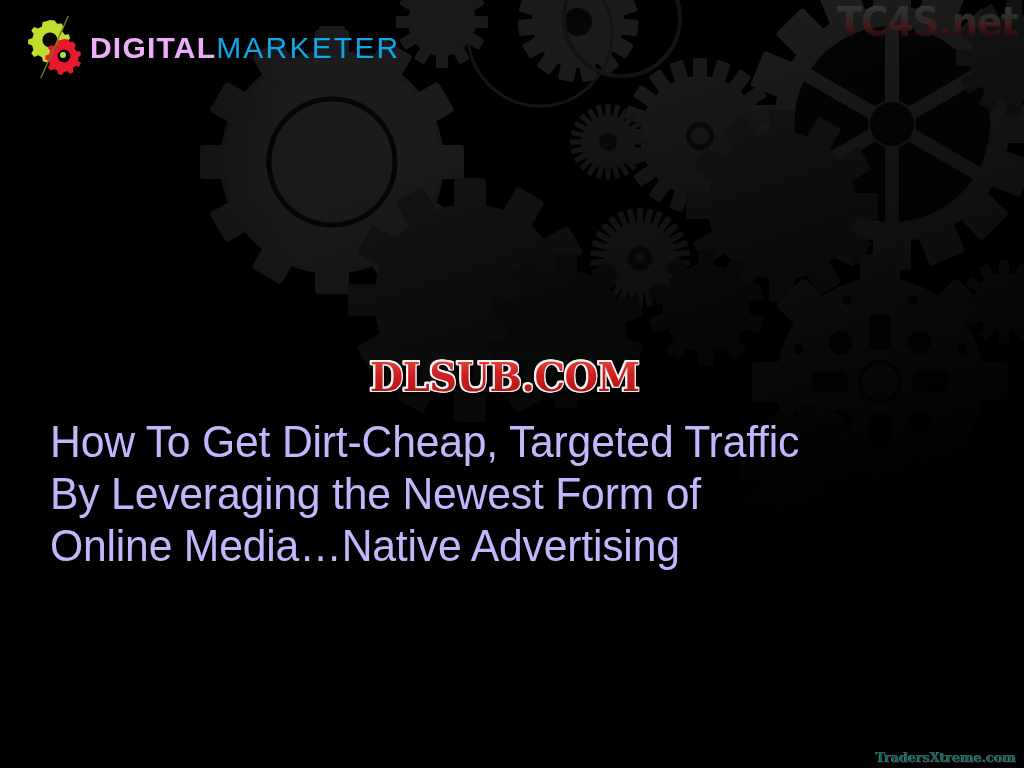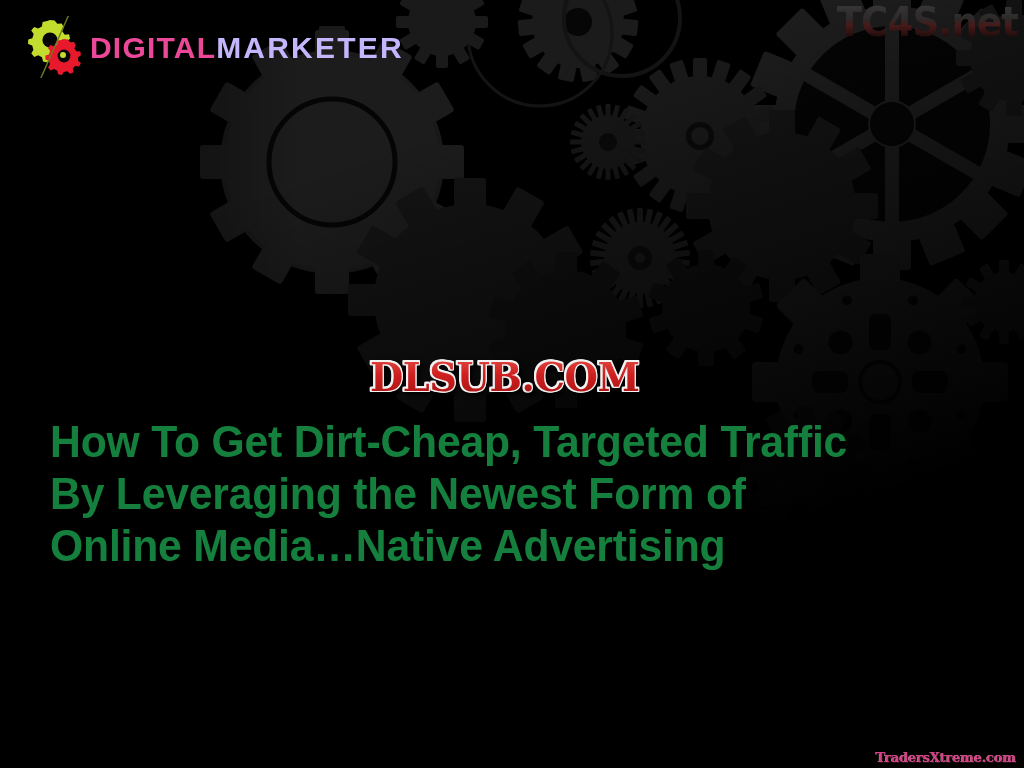--- a/index.html
+++ b/index.html
@@ -46,27 +46,27 @@
   }
   #logo-text {
     font-size: 30px;
     line-height: 1;
     letter-spacing: 0.5px;
     white-space: nowrap;
     position: relative;
     top: 1px;
   }
   #logo-text .lt-bold {
-    color: #ec4899;
+    color: #f0abfc;
     font-weight: bold;
     letter-spacing: 1.2px;
   }
   #logo-text .lt-light {
-    color: #c4b5fd;
-    font-weight: 700;
+    color: #0ea5e9;
+    font-weight: 400;
     letter-spacing: 2.2px;
   }
 
   
   #tc4s-watermark {
     position: absolute;
     right: 6px;
     top: 2px;
     font-family: "DejaVu Sans", sans-serif;
     font-weight: bold;
@@ -134,23 +134,23 @@
       drop-shadow(3px 3px 2px rgba(0,0,0,0.85));
     white-space: nowrap;
   }
 
   
   #subtitle {
     position: absolute;
     left: 50px;
     top: 416px;
     width: 880px;
-    color: #15803d;
+    color: #c4b5fd;
     font-family: "Liberation Sans Narrow", "Liberation Sans", sans-serif;
-    font-weight: bold;
+    font-weight: normal;
     font-size: 44px;
     line-height: 52px;
     letter-spacing: -0.2px;
     white-space: nowrap;
   }
   #subtitle .sub-line {
     display: block;
     transform: scaleX(0.97);
     transform-origin: left center;
   }
@@ -158,21 +158,21 @@
   
   #traders-watermark {
     position: absolute;
     right: 8px;
     bottom: 4px;
     font-family: "DejaVu Serif", "Liberation Serif", serif;
     font-weight: bold;
     font-size: 13px;
     line-height: 1;
     letter-spacing: -0.2px;
-    color: #ec4899;
+    color: #0f766e;
     text-shadow: 0.7px 0.7px 0 #3a1a1a, -0.5px -0.5px 0 #c79a9a;
     white-space: nowrap;
     opacity: 0.9;
   }
 </style>
 </head>
 <body>
 
 <div id="slide">
 

